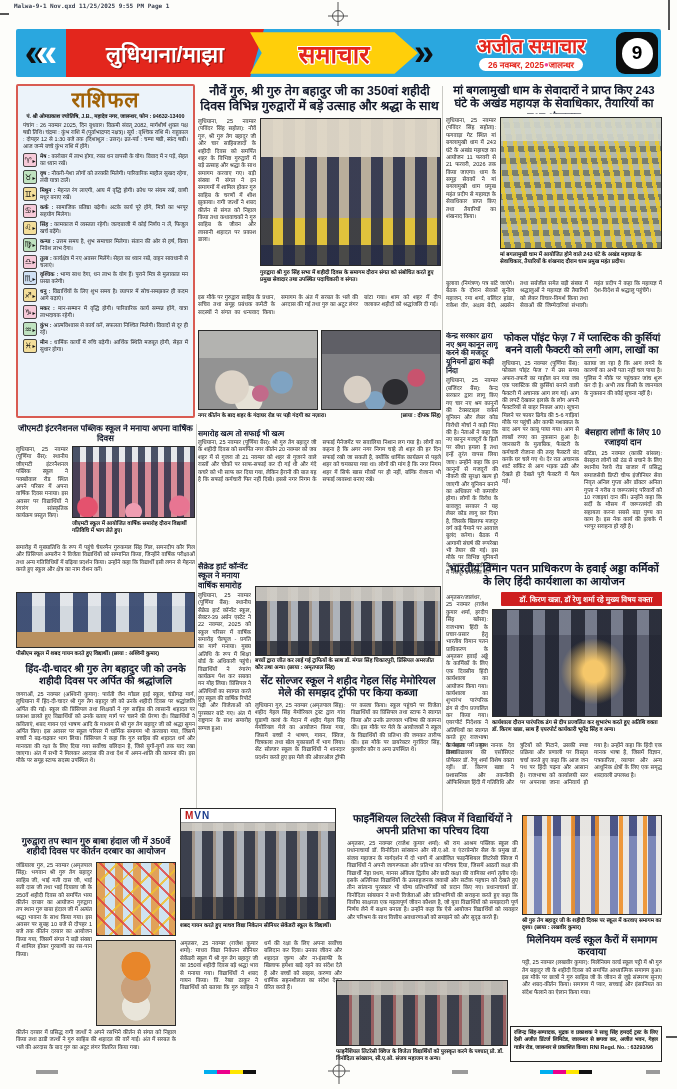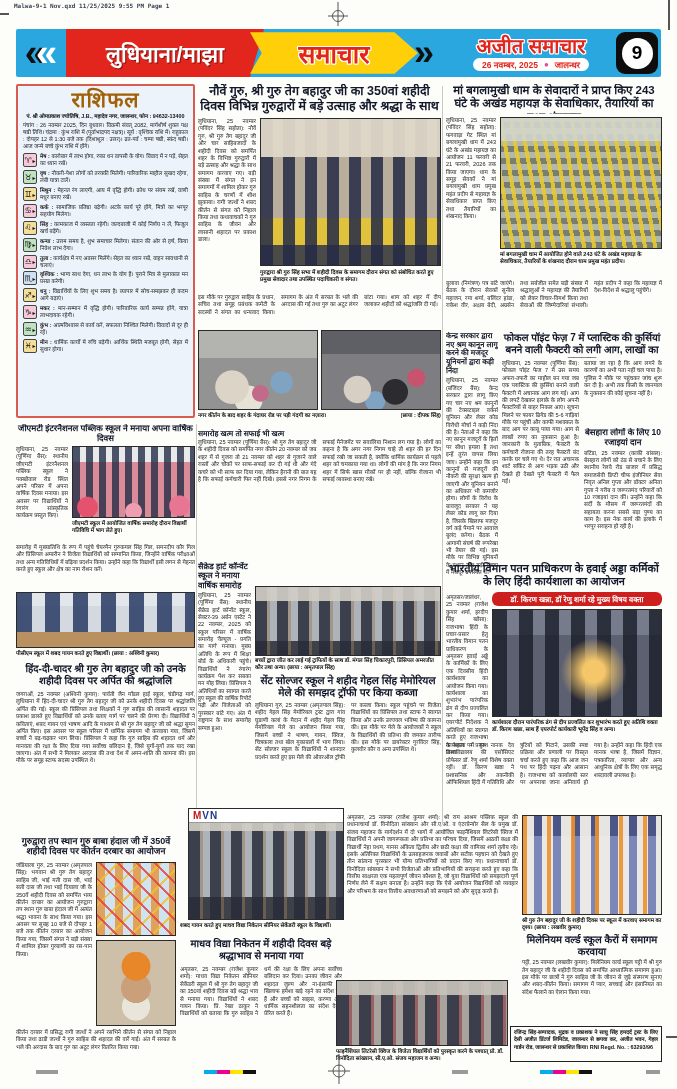--- a/index.html
+++ b/index.html
@@ -20,36 +20,36 @@
   .mh-region{color:#fff;font-weight:bold;font-size:22px;text-shadow:1px 1px 0 #7d0f0a;white-space:nowrap;}
   .mh-yellow{flex:0 0 168px;height:86%;background:#FFCF0A;margin-left:-14px;display:flex;
              align-items:center;justify-content:center;
              clip-path:polygon(0 0,86% 0,100% 50%,86% 100%,0 100%,7% 50%);}
   .mh-section{color:#E3261D;font-weight:bold;font-size:25px;white-space:nowrap;
      text-shadow:-1px 0 #fff,1px 0 #fff,0 -1px #fff,0 1px #fff,-1px -1px #fff,1px 1px #fff,1px -1px #fff,-1px 1px #fff;}
   .mh-chev-r{flex:0 0 32px;color:#101010;font-size:36px;font-weight:bold;line-height:1;margin-left:-4px;}
   .mh-right{flex:1;display:flex;flex-direction:column;align-items:center;gap:2px;}
   .mh-paper{color:#E3261D;font-weight:bold;font-size:20px;line-height:1;white-space:nowrap;
      text-shadow:-1px 0 #fff,1px 0 #fff,0 -1px #fff,0 1px #fff,-1px -1px #fff,1px 1px #fff,1px -1px #fff,-1px 1px #fff;}
-  .mh-datepill{background:#fff;border-radius:9px;padding:1px 9px;display:flex;gap:6px;
+  .mh-datepill{background:#fff;border-radius:9px;padding:1px 9px;display:flex;
                align-items:center;font-weight:bold;font-size:8.5px;color:#E3261D;white-space:nowrap;}
   .dot-m{color:#F0439A;font-size:8px;}
   .mh-page{flex:0 0 42px;height:42px;background:#0d0d0d;border-radius:9px;display:flex;
            align-items:center;justify-content:center;margin-right:3px;}
   .mh-page-circle{width:31px;height:31px;background:#fff;border-radius:50%;color:#000;
                   font-weight:bold;font-size:19px;display:flex;align-items:center;justify-content:center;}
   
   .hl{font-weight:bold;color:#13192b;text-align:center;line-height:1.16;overflow:hidden;}
   .body-txt{font-size:5.6px;line-height:1.32;text-align:justify;color:#1c1c1c;overflow:hidden;}
   .cap{font-size:5.6px;font-weight:bold;line-height:1.25;color:#111;overflow:hidden;}
   .cols2{column-count:2;column-gap:6px;}
   .cols3{column-count:3;column-gap:6px;}
   .subhead{font-size:7.5px;font-weight:bold;color:#13192b;}
   .kicker{position:absolute;background:#CE1F1F;color:#fff;font-weight:bold;font-size:7.5px;
-          text-align:center;padding:2px 0;border-radius:6px;}
+          text-align:center;padding:2px 0;border-radius:1px;margin-left:9px;}
   
   .horoscope{left:16px;top:84px;width:179px;height:334px;background:#ecf3fa;
              border:2px solid #d95b52;border-radius:2px;padding:3px 5px;box-sizing:border-box;}
   .z-title{color:#a16207;font-weight:bold;font-size:21px;text-align:center;line-height:1.05;letter-spacing:1px;}
   .z-astro{font-size:5.4px;font-weight:bold;text-align:center;color:#111;margin-top:1px;}
   .z-intro{font-size:5.5px;line-height:1.3;text-align:justify;color:#1c1c1c;margin-top:2px;}
   .z-row{display:flex;gap:3px;margin-top:2.8px;align-items:flex-start;}
   .z-ico{flex:none;width:12px;height:12px;border:1px solid #444;border-radius:2px;display:flex;
          align-items:center;justify-content:center;font-size:8px;color:#111;}
   .z-ico:after{content:"▸";font-size:6px;margin-left:1px;color:#111;}
@@ -301,32 +301,32 @@
   </section>
 
   <section class="abs" style="left:16px;top:836px;width:160px;height:226px;">
     <div class="hl" style="font-size:9px;height:24px;">गुरुद्वारा तप स्थान गुरु बाबा हंदाल जी में 350वें शहीदी दिवस पर कीर्तन दरबार का आयोजन</div>
     <div style="position:absolute;left:0;top:26px;width:76px;height:164px;" class="body-txt">जंडियाला गुरु, 25 नवम्बर (अमृतपाल सिंह): भगवान श्री गुरु तेग बहादुर साहिब जी, भाई मती दास जी, भाई सती दास जी तथा भाई दियाला जी के 350वें शहीदी दिवस को समर्पित भव्य कीर्तन दरबार का आयोजन गुरुद्वारा तप स्थान गुरु बाबा हंदाल जी में अत्यंत श्रद्धा भावना के साथ किया गया। इस अवसर पर सुबह 10 बजे से दोपहर 1 बजे तक कीर्तन दरबार का आयोजन किया गया, जिसमें संगत ने बड़ी संख्या में शामिल होकर गुरबाणी का रस-पान किया।</div>
     <div class="ph ph-collage abs" style="left:80px;top:26px;width:80px;height:74px;"></div>
     <div class="ph ph-portrait abs" style="left:80px;top:104px;width:80px;height:86px;"></div>
     <div class="body-txt abs" style="left:0;top:193px;width:160px;height:32px;">कीर्तन दरबार में प्रसिद्ध रागी जत्थों ने अपने रसभिने कीर्तन से संगत को निहाल किया तथा ढाडी जत्थों ने गुरु साहिब की शहादत की वारें गाईं। अंत में सरबत के भले की अरदास के बाद गुरु का अटूट लंगर वितरित किया गया।</div>
   </section>
 
-  <div class="ph ph-group abs" style="left:180px;top:808px;width:156px;height:112px;margin-left:8px;">
+  <div class="ph ph-group abs" style="left:180px;top:808px;width:156px;height:112px;">
     <div class="mvn-banner">
       <span class="mvn-logo">M<span>VN</span></span>
     </div>
   </div>
   <div class="cap abs" style="left:180px;top:922px;width:156px;height:12px;">शबद गायन करते हुए माधव विद्या निकेतन सीनियर सेकेंडरी स्कूल के विद्यार्थी।</div>
   <section class="abs" style="left:180px;top:938px;width:162px;height:124px;">
-    <div class="hl" style="font-size:10px;height:26px;">माधव विद्या निकेतन में शहीदी दिवस बड़े श्रद्धाभाव से मनाया गया</div>
     <div class="body-txt cols2" style="margin-top:2px;height:92px;">अमृतसर, 25 नवम्बर (राजेश कुमार शर्मा): माधव विद्या निकेतन सीनियर सेकेंडरी स्कूल में श्री गुरु तेग बहादुर जी का 350वां शहीदी दिवस बड़े श्रद्धा भाव से मनाया गया। विद्यार्थियों ने शबद गायन किया। प्रिं. रेखा ठाकुर ने विद्यार्थियों को बताया कि गुरु साहिब ने धर्म की रक्षा के लिए अपना सर्वोच्च बलिदान कर दिया। उनका जीवन और शहादत जुल्म और ना-इंसाफी के खिलाफ हमेशा खड़े रहने का संदेश देते हैं और बच्चों को साहस, करुणा और धार्मिक सहनशीलता का संदेश देकर प्रेरित करते हैं।</div>
   </section>
 
   <section class="abs" style="left:347px;top:812px;width:171px;height:166px;">
+    <div class="hl" style="font-size:10.5px;height:26px;">फाइनैंशियल लिटरेसी क्विज में विद्यार्थियों ने अपनी प्रतिभा का परिचय दिया</div>
     <div class="body-txt" style="margin-top:2px;height:134px;">अमृतसर, 25 नवम्बर (राजेश कुमार शर्मा): श्री राम आश्रम पब्लिक स्कूल की प्रधानाचार्या डॉ. विनोदिता सांख्यान और सी.ए.ओ. व एंटरप्रेन्योर सैल के प्रमुख डॉ. संजय महाजन के मार्गदर्शन में दो भागों में आयोजित फाइनैंशियल लिटरेसी क्विज में विद्यार्थियों ने अपनी जागरूकता और प्रतिभा का परिचय दिया, जिसमें आठवीं कक्षा की विद्यार्थी नेहा प्रथम, मानस अंकिता द्वितीय और छठी कक्षा की वामिका शर्मा तृतीय रहे। इसके अतिरिक्त विद्यार्थियों के उत्साहजनक जवाबों और सटीक पहचान को देखते हुए तीन सांत्वना पुरस्कार भी योग्य प्रतिभागियों को प्रदान किए गए। प्रधानाचार्या डॉ. विनोदिता सांख्यान ने सभी विजेताओं और प्रतिभागियों की सराहना करते हुए कहा कि वित्तीय साक्षरता एक महत्वपूर्ण जीवन कौशल है, जो युवा विद्यार्थियों को समझदारी पूर्ण निर्णय लेने में सक्षम बनाता है। उन्होंने कहा कि ऐसे आयोजन विद्यार्थियों को व्यवहार और परिश्रम के साथ वित्तीय अवधारणाओं को समझने को और सुदृढ़ करते हैं।</div>
   </section>
   <div class="ph ph-fin abs" style="left:336px;top:980px;width:172px;height:66px;"></div>
   <div class="cap abs" style="left:336px;top:1048px;width:172px;height:14px;">फाइनैंशियल लिटरेसी क्विज के विजेता विद्यार्थियों को पुरस्कृत करने के पश्चात् प्रो. डॉ. विनोदिता सांख्यान, सी.ए.ओ. संजय महाजन व अन्य।</div>
 
   <div class="ph ph-whitekids abs" style="left:522px;top:815px;width:140px;height:100px;"></div>
   <div class="cap abs" style="left:522px;top:917px;width:140px;height:14px;">श्री गुरु तेग बहादुर जी के शहीदी दिवस पर स्कूल में करवाए समागम का दृश्य। (छाया : लखवीर कुमार)</div>
   <section class="abs" style="left:522px;top:934px;width:140px;height:90px;">
     <div class="hl" style="font-size:10px;">मिलेनियम वर्ल्ड स्कूल कैरों में समागम करवाया</div>
     <div class="body-txt" style="margin-top:2px;height:58px;">पट्टी, 25 नवम्बर (लखवीर कुमार): मिलेनियम वर्ल्ड स्कूल पट्टी में श्री गुरु तेग बहादुर जी के शहीदी दिवस को समर्पित आध्यात्मिक समागम हुआ। इस मौके पर छात्रों ने गुरु साहिब जी के जीवन से जुड़े संस्मरण सुनाए और शबद-कीर्तन किया। समागम में प्यार, सच्चाई और इंसानियत का संदेश फैलाने का ऐलान किया गया।</div>

